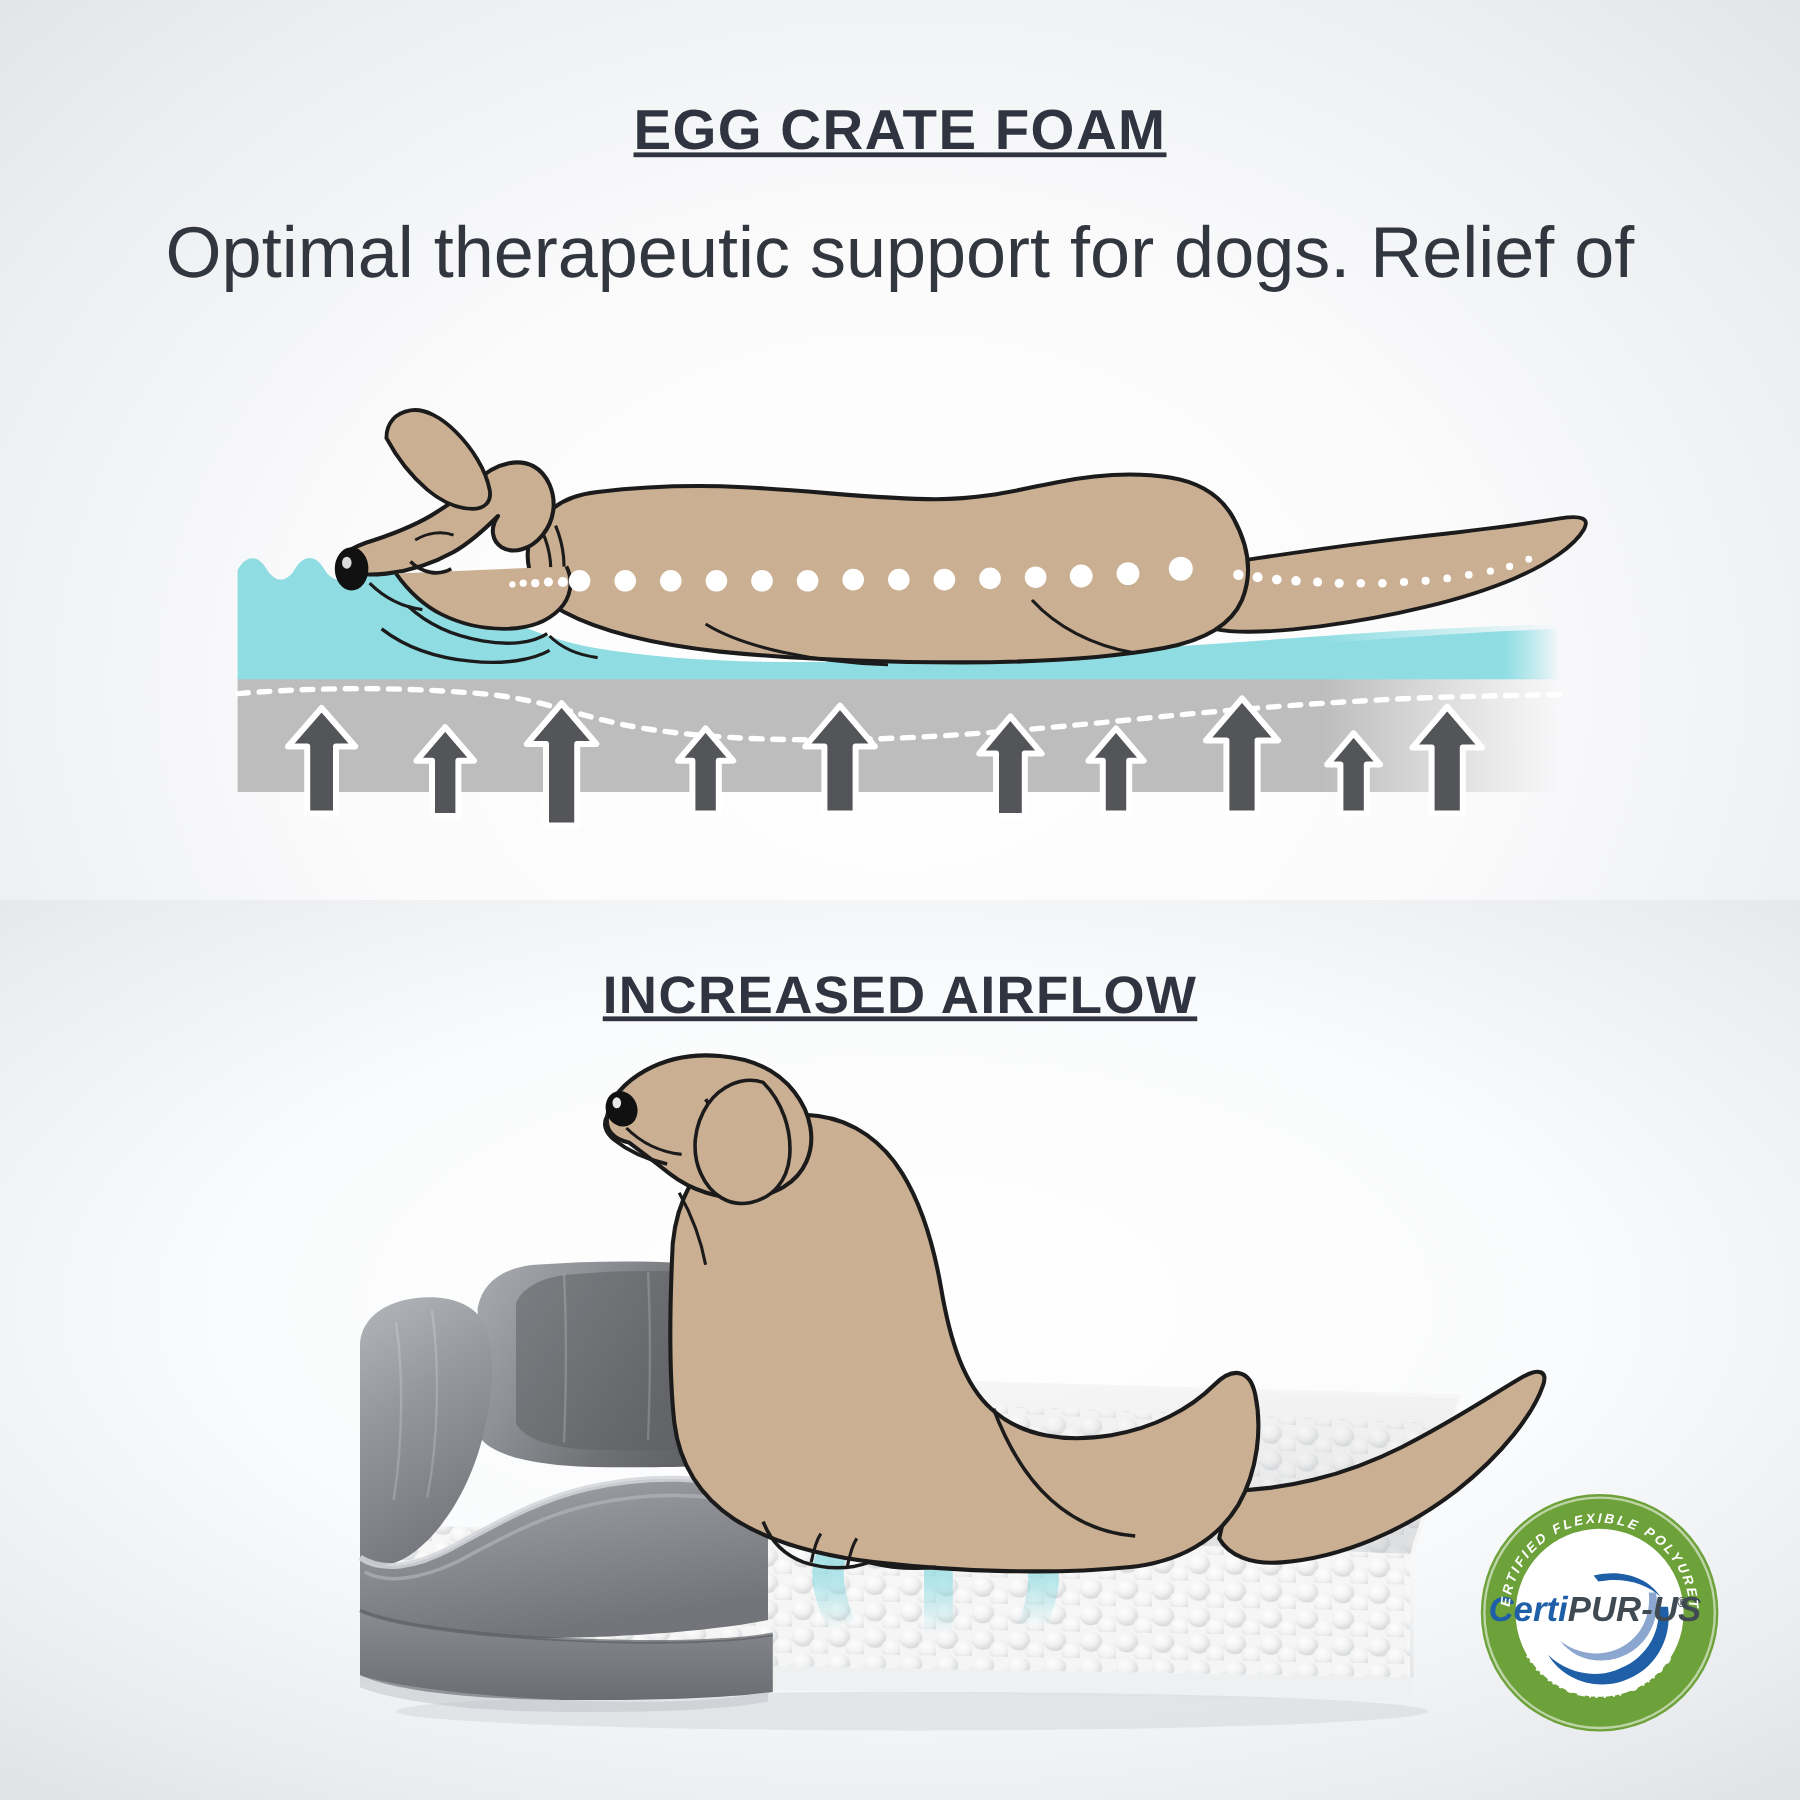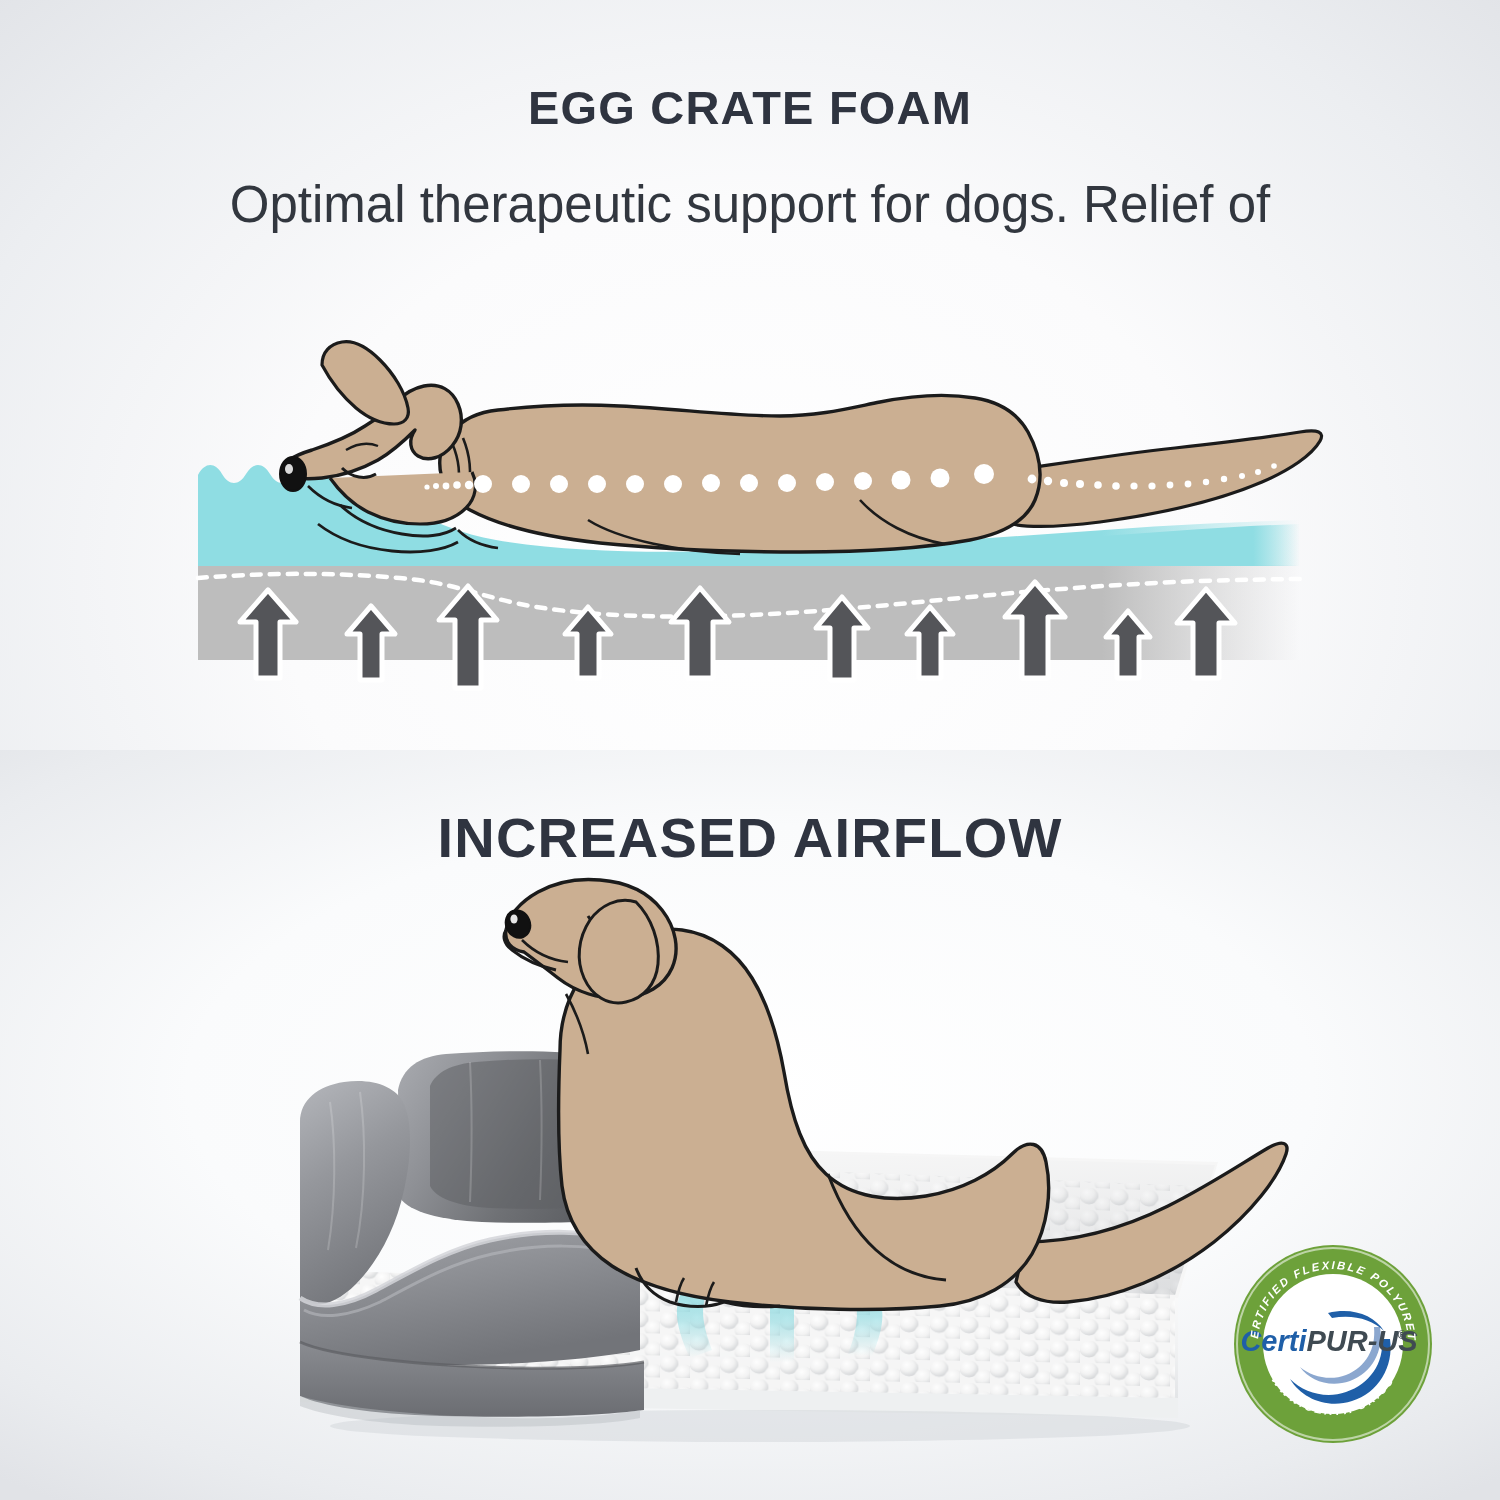--- a/index.html
+++ b/index.html
@@ -22,28 +22,28 @@
     background:
       radial-gradient(ellipse 75% 70% at 50% 45%, #ffffff 0%, #fafbfc 50%, #eaecef 85%, #e1e3e7 100%);
   }
   .divider{
     position:absolute;left:0;top:750px;width:1500px;height:1px;
     background:rgba(190,194,200,.55);
   }
   
   .heading{
     position:absolute;left:0;width:1500px;text-align:center;
-    color:#2f3440;font-weight:bold;letter-spacing:1.2px;
+    color:#2f3440;font-weight:bold;letter-spacing:1.2px;text-decoration:underline;
   }
   #title-egg{top:80px;font-size:47px;}
-  #title-air{top:805px;font-size:56px;}
+  #title-air{top:805px;font-size:44px;}
   #subtitle{
     position:absolute;left:50%;transform:translateX(-50%);
     top:172px;width:1390px;text-align:center;
-    color:#32373f;font-size:51px;line-height:1.30;font-weight:normal;
+    color:#32373f;font-size:60px;line-height:1.30;font-weight:normal;
   }
   #subtitle .ln{display:block;}
   
   .stage{position:absolute;left:0;top:0;width:1500px;height:750px;}
   svg{display:block;overflow:visible;}
   
   #badge{position:absolute;left:1232px;top:1243px;width:202px;height:202px;}
 </style>
 </head>
 <body>

